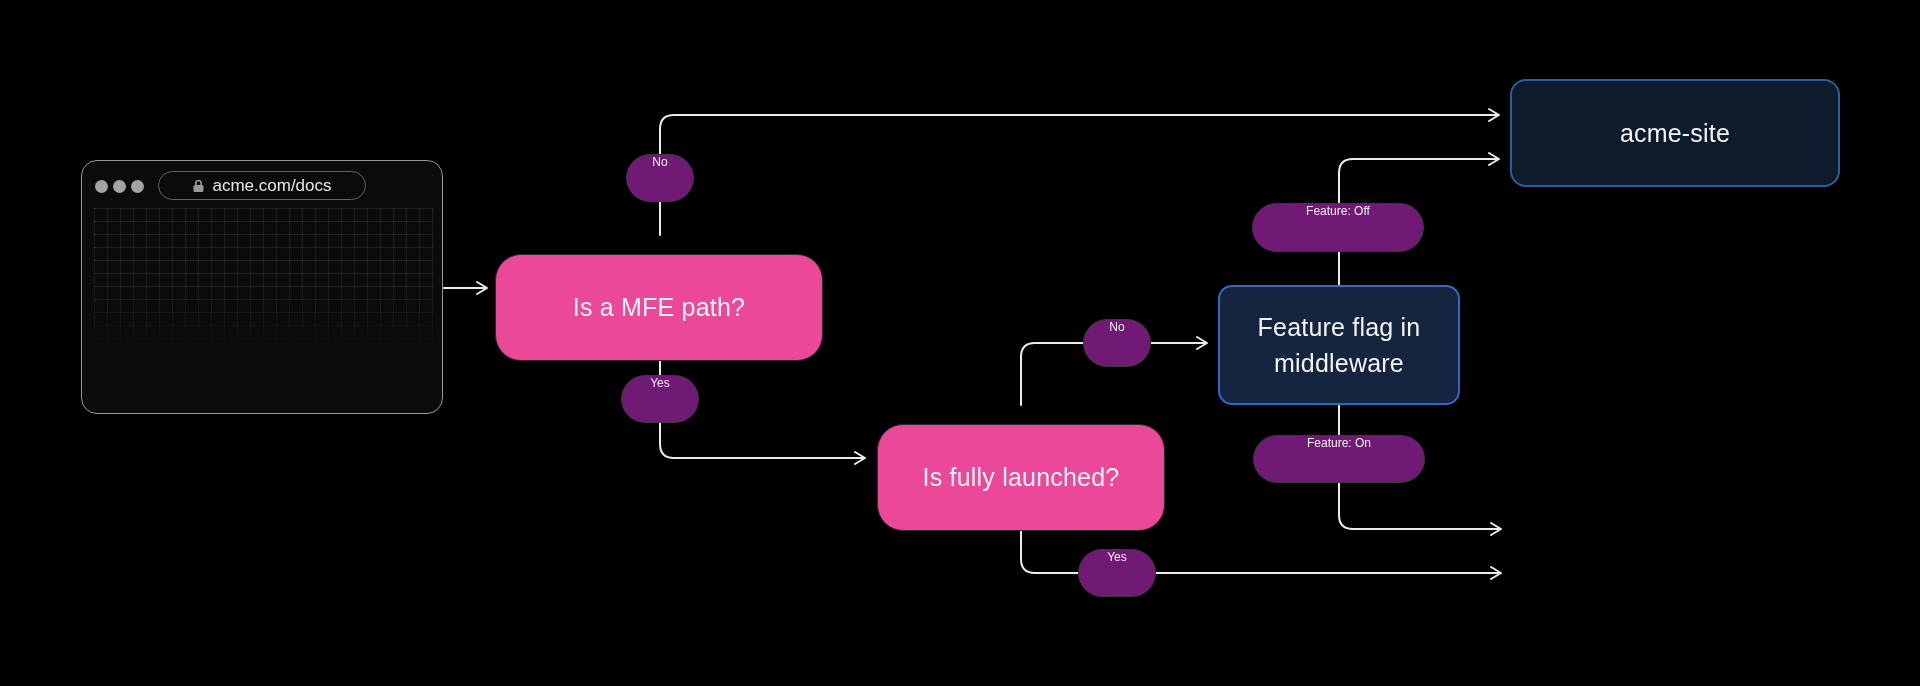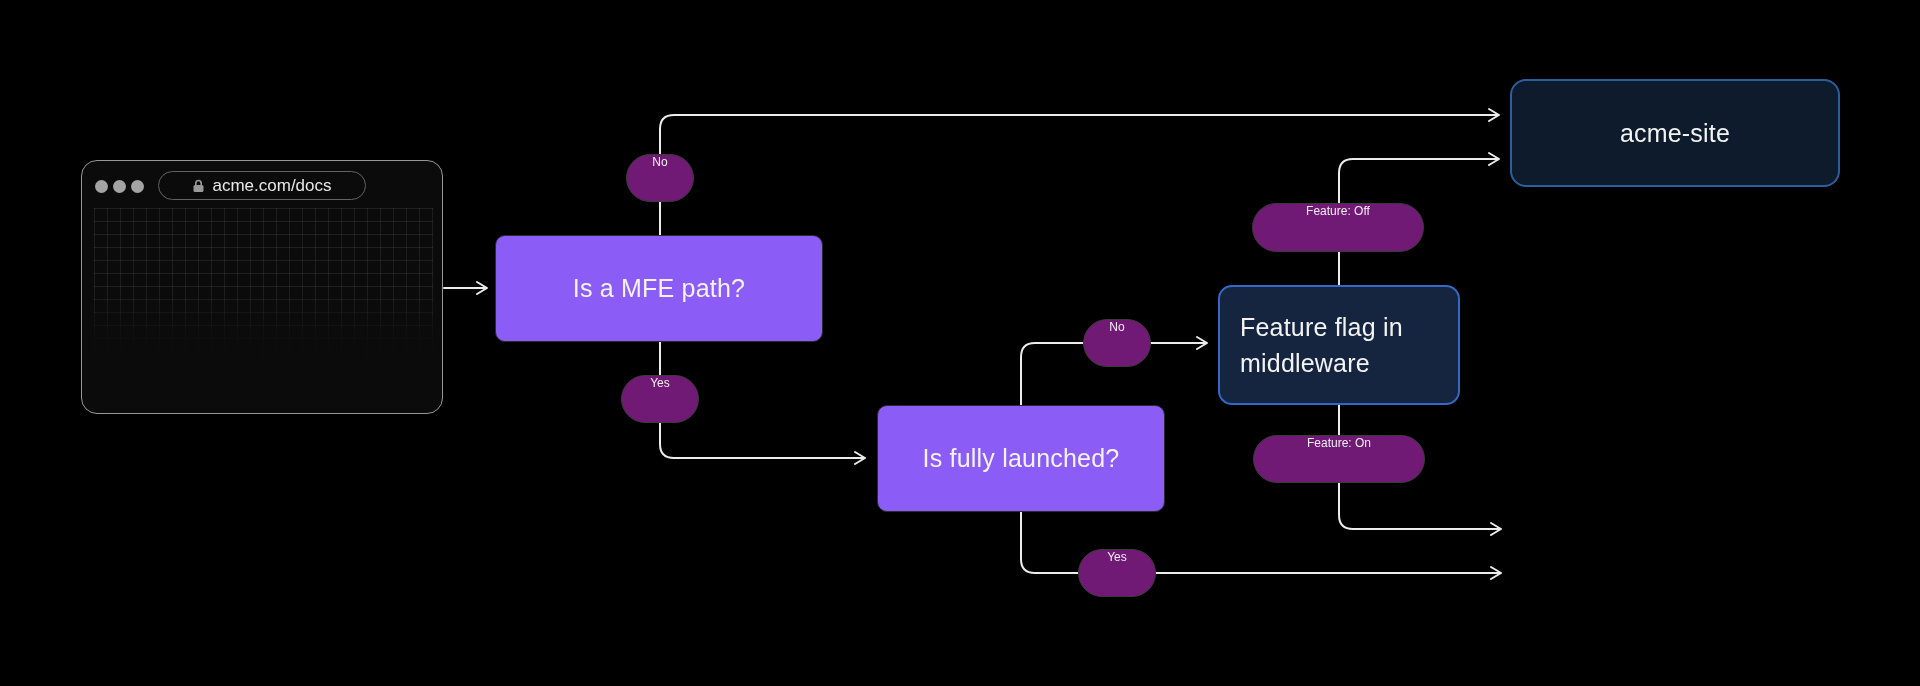--- a/index.html
+++ b/index.html
@@ -36,25 +36,25 @@
     background-size:13px 13px;
   }
   .gridfade{
     position:absolute;left:0;bottom:-1px;width:100%;height:70px;
     background:linear-gradient(to bottom, rgba(11,11,11,0) 0%, rgba(11,11,11,0.85) 60%, #0b0b0b 100%);
   }
 
   
   .node{
     position:absolute;z-index:3;box-sizing:border-box;
-    display:flex;align-items:center;justify-content:center;
+    display:flex;align-items:center;justify-content:center;text-align:center;
     color:#f3f3f3;font-size:25px;letter-spacing:0.2px;
   }
   .decision{
-    background:#8b5cf6;border:1.5px solid #2b2b2b;border-radius:10px;
+    background:#ec4899;border:1.5px solid #2b2b2b;border-radius:26px;margin-top:19px;
   }
   .box-mfe{left:495px;top:235px;width:328px;height:107px;}
   .box-launched{left:877px;top:405px;width:288px;height:107px;}
   .box-feature{
     left:1218px;top:285px;width:242px;height:120px;
     background:var(--flag-fill);border:2px solid var(--flag-border);border-radius:14px;
     line-height:36px;padding:0 20px;
   }
   .box-site{
     left:1510px;top:79px;width:330px;height:108px;

